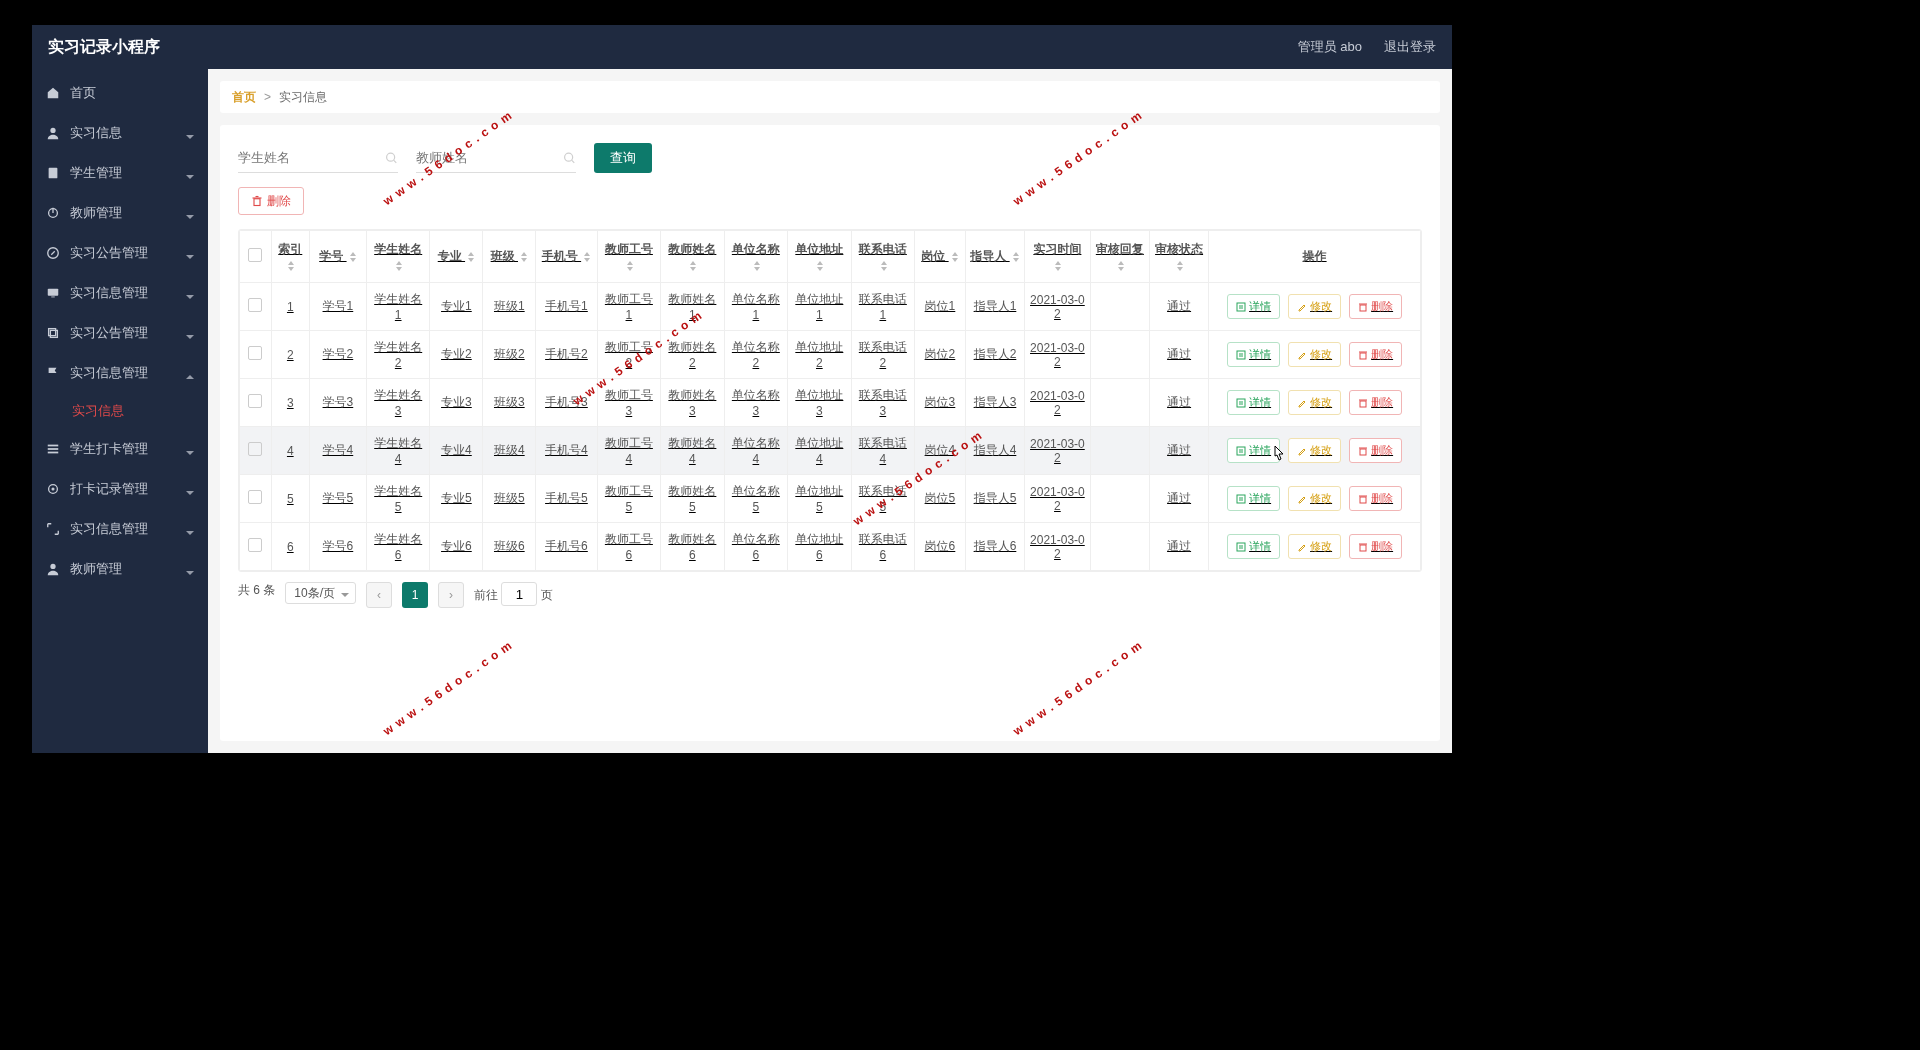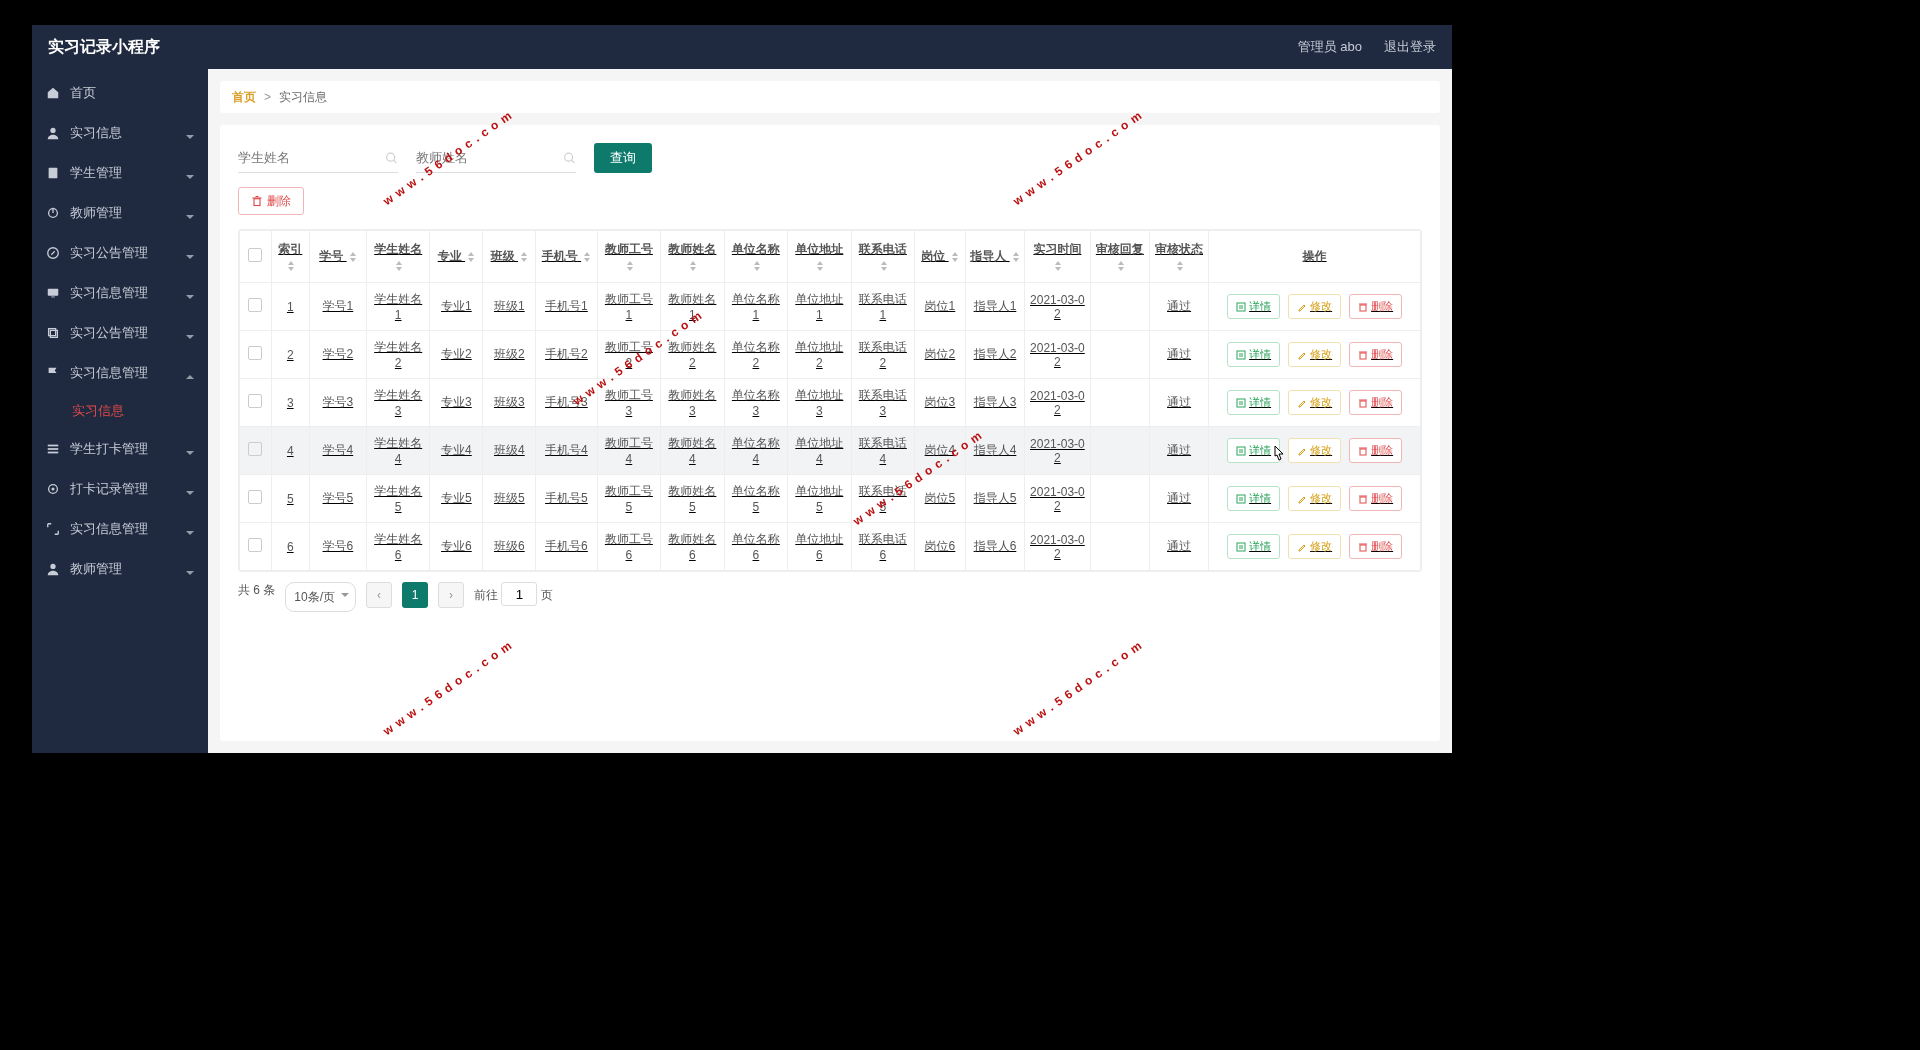--- a/index.html
+++ b/index.html
@@ -36,21 +36,21 @@
 tbody tr.highlight { background: #f2f3f5; }
 .cbox { width: 14px; height: 14px; border: 1px solid #ccc; border-radius: 2px; display: inline-block; }
 .sorter { display: inline-block; margin-left: 2px; vertical-align: middle; width: 8px; }
 .sorter svg { display: block; }
 .ops { display: flex; gap: 8px; justify-content: center; }
 .op { border: 1px solid transparent; background: #fff; border-radius: 3px; padding: 4px 8px; font-size: 11px; cursor: pointer; display: inline-flex; align-items: center; gap: 3px; }
 .op.detail { color: #2aa55d; border-color: #b6e2c7; }
 .op.edit { color: #d6a014; border-color: #f1e1b0; justify-content: center; }
 .op.del { color: #e04a4a; border-color: #f1b5b5; }
 .pager { display: flex; gap: 10px; margin-top: 10px; font-size: 12px; color: #555; }
-.pager .sel { border: 1px solid #ddd; height: 30px; padding: 0 20px 0 8px; border-radius: 9px; position: relative; display: flex; align-items: center; }
+.pager .sel { border: 1px solid #ddd; height: 22px; padding: 0 20px 0 8px; border-radius: 3px; position: relative; display: flex; align-items: center; }
 .pager .sel:after { content: ""; position: absolute; right: 6px; top: 10px; border: 4px solid transparent; border-top-color: #999; }
 .pager .pbtn { width: 26px; height: 26px; border: 1px solid #ddd; border-radius: 3px; display: flex; align-items: center; justify-content: center; cursor: pointer; color: #999; background: #f6f6f6; }
 .pager .pnum { width: 26px; height: 26px; background: #0d7a6b; color: #fff; border-radius: 3px; display: flex; align-items: center; justify-content: center; }
 .pager .goto input { width: 36px; height: 24px; border: 1px solid #ddd; border-radius: 3px; text-align: center; }
 .watermark { position: absolute; font: 600 12px Arial; color: #b11; letter-spacing: 5px; transform: rotate(-35deg); pointer-events: none; white-space: nowrap; }
 .cursor { position: absolute; width: 16px; height: 20px; pointer-events: none; }
 </style>
 </head>
 <body>
 

